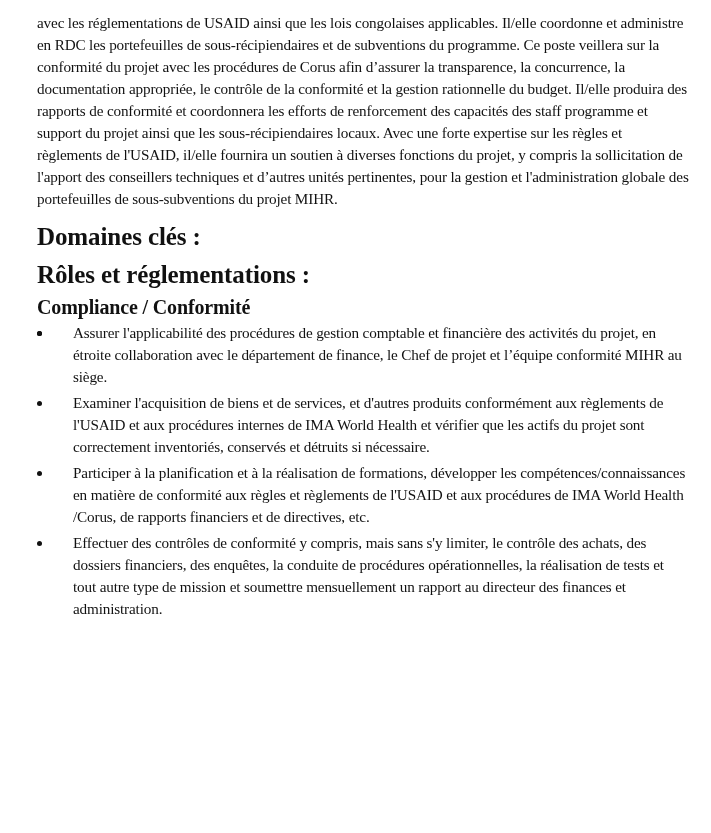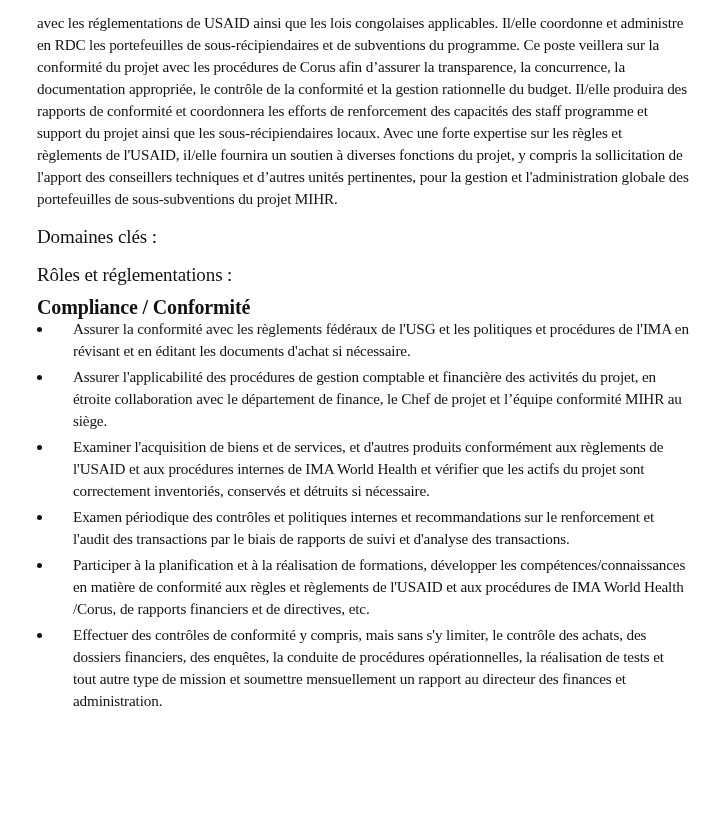--- a/index.html
+++ b/index.html
@@ -7,21 +7,21 @@
     width: 711px; height: 833px; overflow: hidden;
     font-family: "Liberation Serif", "DejaVu Serif", serif;
     color: #111111;
     font-size: 15.2px;
     line-height: 22px;
     letter-spacing: -0.15px;
   }
   .page { position: relative; padding: 12px 22px 0 37px; }
   .para { margin: 0; }
   .h2 {
-    font-weight: normal; font-size: 19px; line-height: 24px;
+    font-weight: bold; font-size: 25px; line-height: 24px;
     margin: 2px 0 0 0; letter-spacing: -0.1px;
   }
   .h2.first { margin-top: 15px; }
   .intro { margin: 18px 0 0 0; font-size: 14.6px; }
   .h2.roles { margin-top: 14px; }
   .h3 { font-weight: bold; font-size: 20px; margin: 9px 0 0 0; line-height: 22px; }
   ul.bullets { list-style: none; margin: 0; padding: 0; }
   ul.bullets li { position: relative; padding-left: 36px; margin: 0 0 4px 0; }
   ul.bullets li .dot {
     position: absolute; left: 0; top: 9px;
@@ -33,20 +33,19 @@
 
 <div class="page">
   <p class="para">avec les réglementations de USAID ainsi que les lois congolaises applicables. Il/elle coordonne et administre en RDC les portefeuilles de sous-récipiendaires et de subventions du programme. Ce poste veillera sur la conformité du projet avec les procédures de Corus afin d’assurer la transparence, la concurrence, la documentation appropriée, le contrôle de la conformité et la gestion rationnelle du budget. Il/elle produira des rapports de conformité et coordonnera les efforts de renforcement des capacités des staff programme et support du projet ainsi que les sous-récipiendaires locaux. Avec une forte expertise sur les règles et règlements de l'USAID, il/elle fournira un soutien à diverses fonctions du projet, y compris la sollicitation de l'apport des conseillers techniques et d’autres unités pertinentes, pour la gestion et l'administration globale des portefeuilles de sous-subventions du projet MIHR.</p>
 
   <h2 class="h2 first">Domaines clés :</h2>
 
   <h2 class="h2 roles">Rôles et réglementations :</h2>
   <h3 class="h3">Compliance / Conformité</h3>
 
   <ul class="bullets">
-    <li><span class="dot"></span><span>Assurer la conformité avec les règlements fédéraux de l'USG et les politiques et procédures de l'IMA en révisant et en éditant les documents d'achat si nécessaire.</span></li>
+    <li><span class="dot"></span></li>
     <li><span class="dot"></span><span>Assurer l'applicabilité des procédures de gestion comptable et financière des activités du projet, en étroite collaboration avec le département de finance, le Chef de projet et l’équipe conformité MIHR au siège.</span></li>
     <li><span class="dot"></span><span>Examiner l'acquisition de biens et de services, et d'autres produits conformément aux règlements de l'USAID et aux procédures internes de IMA World Health et vérifier que les actifs du projet sont correctement inventoriés, conservés et détruits si nécessaire.</span></li>
-    <li><span class="dot"></span><span>Examen périodique des contrôles et politiques internes et recommandations sur le renforcement et l'audit des transactions par le biais de rapports de suivi et d'analyse des transactions.</span></li>
     <li><span class="dot"></span><span>Participer à la planification et à la réalisation de formations, développer les compétences/connaissances en matière de conformité aux règles et règlements de l'USAID et aux procédures de IMA World Health /Corus, de rapports financiers et de directives, etc.</span></li>
     <li><span class="dot"></span><span>Effectuer des contrôles de conformité y compris, mais sans s'y limiter, le contrôle des achats, des dossiers financiers, des enquêtes, la conduite de procédures opérationnelles, la réalisation de tests et tout autre type de mission et soumettre mensuellement un rapport au directeur des finances et administration.</span></li>
   </ul>
 </div>
 
 </body></html>

